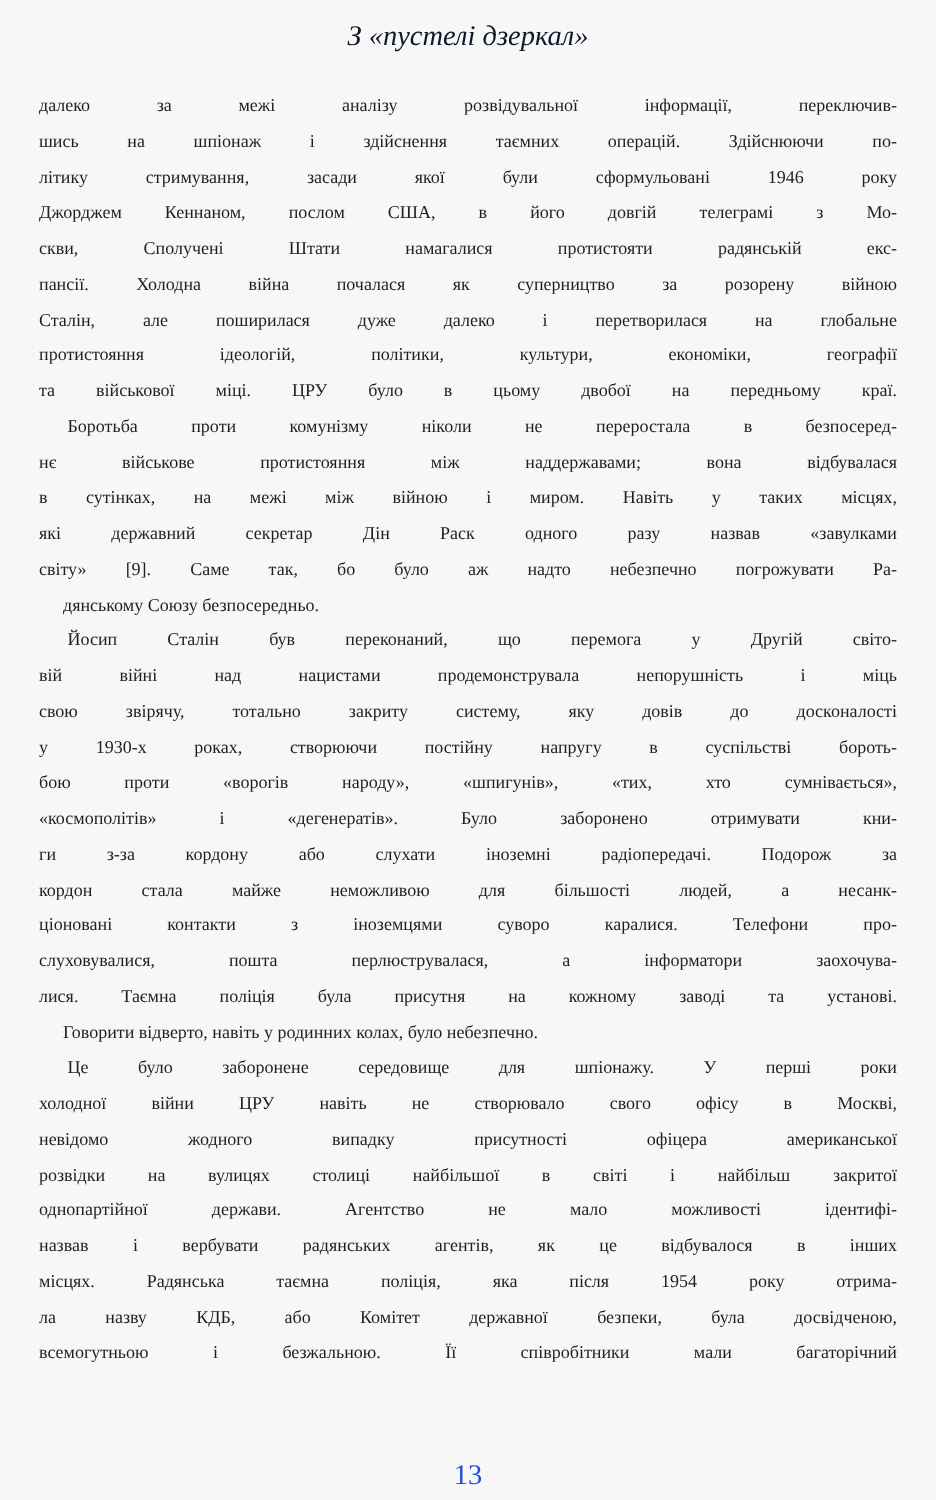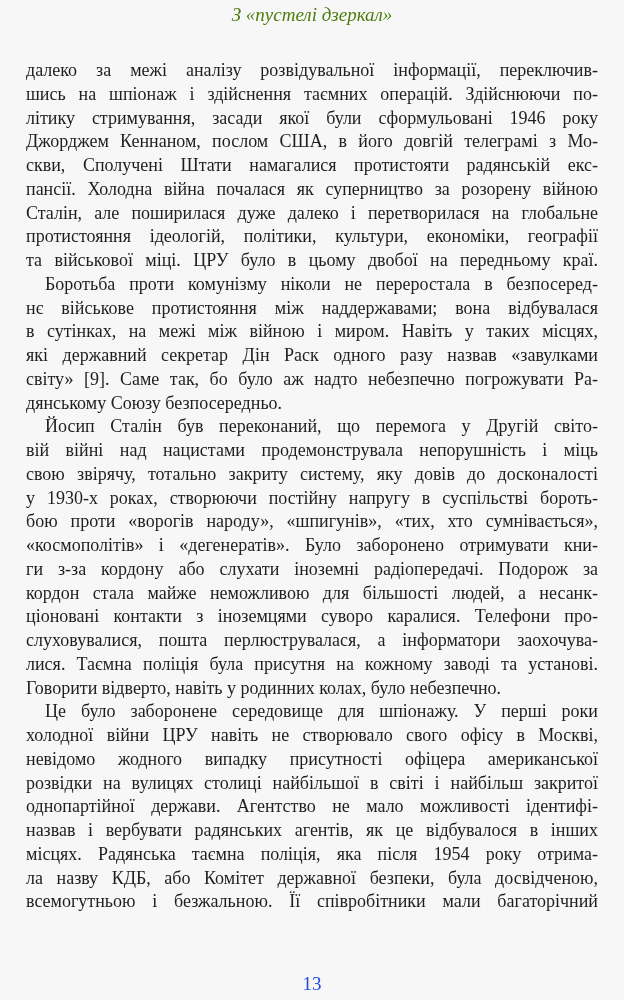--- a/index.html
+++ b/index.html
@@ -10,50 +10,51 @@
   body {
     width: 624px;
     height: 1000px;
     position: relative;
     overflow: hidden;
     font-family: "Liberation Serif", "DejaVu Serif", serif;
     color: #1e1e1e;
   }
   .running-header {
     position: absolute;
-    top: 2px;
+    top: 12px;
     left: 0;
     width: 624px;
     text-align: center;
     font-style: italic;
     font-size: 19px;
-    color: #4d7c0f;
+    color: #0f172a;
     line-height: 26px;
   }
   .body-text {
     position: absolute;
     top: 59px;
     left: 26px;
     width: 572px;
-    font-size: 18px;
+    font-size: 12px;
     line-height: 23.75px;
   }
   .line {
     display: block;
     white-space: nowrap;
     text-align: justify;
     text-align-last: justify;
     height: 23.75px;
     overflow: visible;
   }
   .line.indent {
     padding-left: 19px;
   }
   .line.last {
     text-align-last: left;
+    margin-left: 16px;
   }
   .page-number {
     position: absolute;
     top: 972px;
     left: 0;
     width: 624px;
     text-align: center;
     font-size: 19px;
     color: #1d4ed8;
     line-height: 24px;

